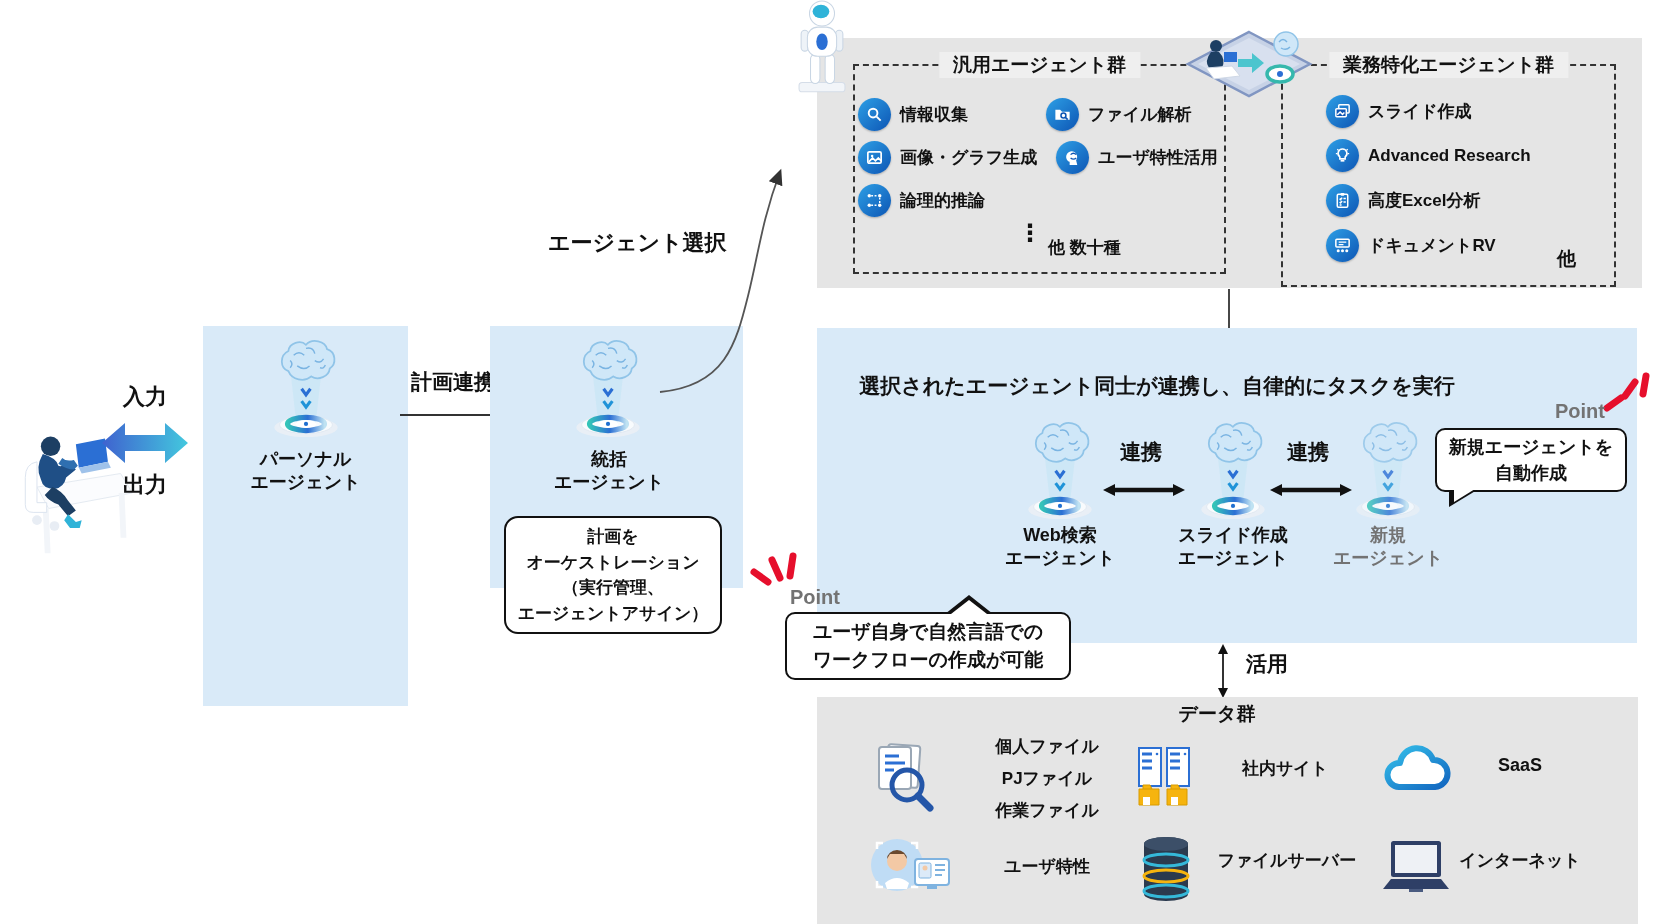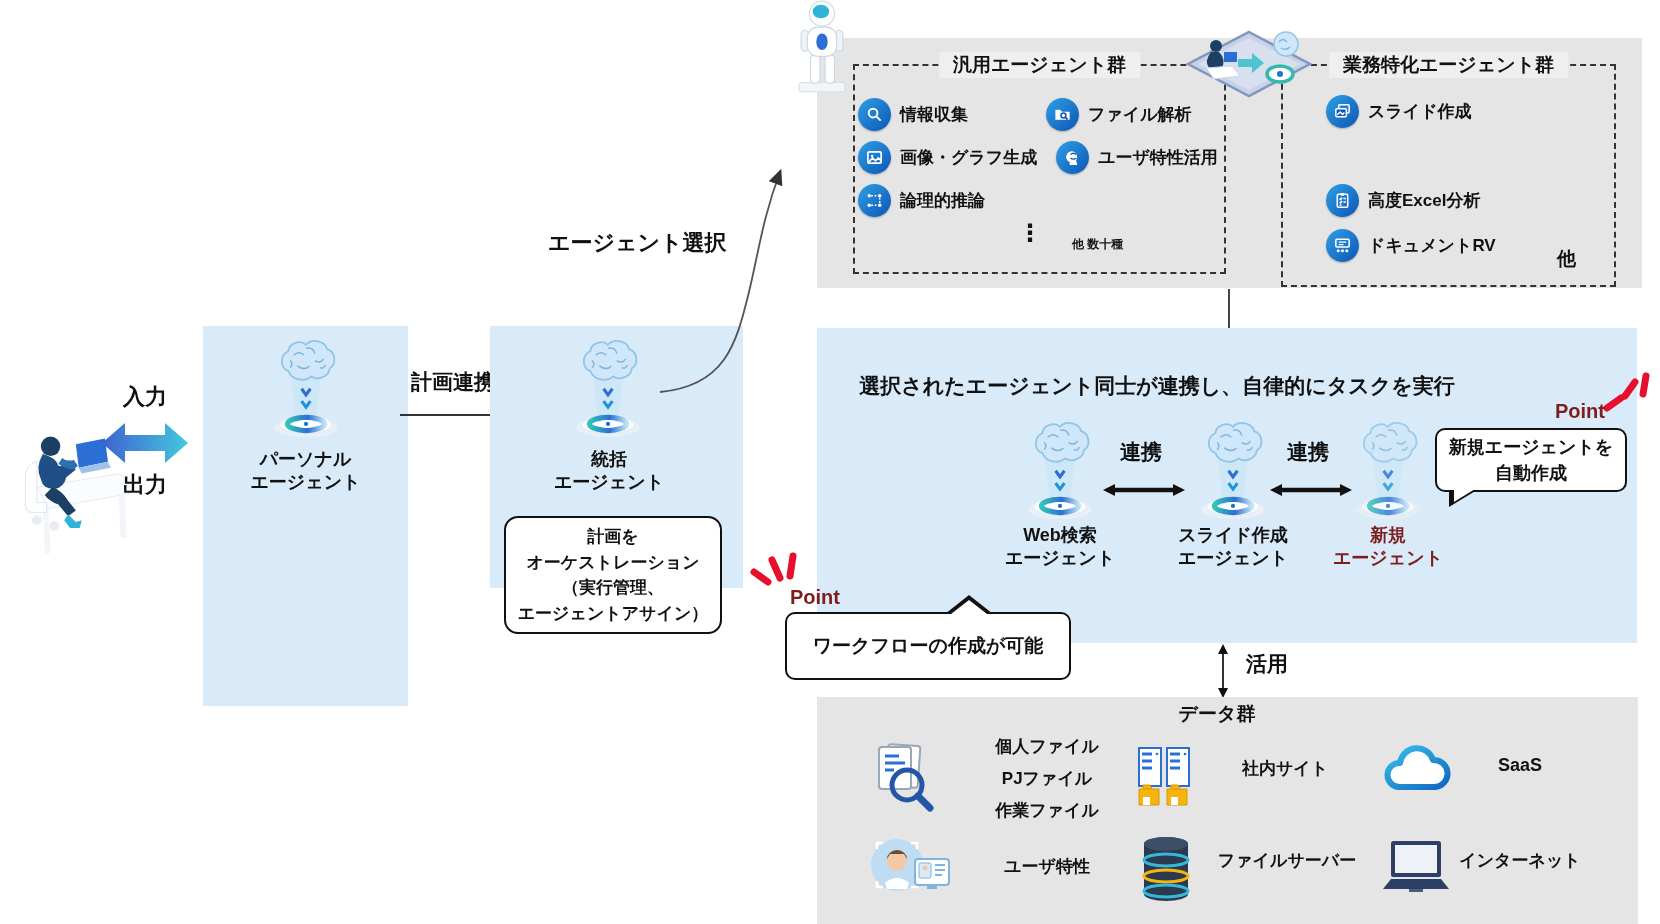--- a/index.html
+++ b/index.html
@@ -17,21 +17,21 @@
     font-weight:bold;white-space:nowrap;}
   .bicon{width:33px;height:33px;border-radius:50%;flex:none;
     background:linear-gradient(135deg,#2ea0e6,#0d55b4);
     display:flex;align-items:center;justify-content:center;box-shadow:0 1px 2px rgba(0,0,0,.25);}
   .agent{position:absolute;width:88px;height:102px;}
   .aname{position:absolute;text-align:center;font-weight:bold;font-size:18px;line-height:1.3;}
   .aname span{display:block;}
   .wbox{position:absolute;background:#fff;border:2px solid #111;border-radius:14px;
     text-align:center;font-weight:bold;display:flex;flex-direction:column;justify-content:center;}
   .wbox span{display:block;}
-  .red{color:#7f1d1d;text-align:center;}
+  .red{color:#737373;text-align:center;}
   .bubble{position:absolute;background:#fff;border:2px solid #111;border-radius:10px;
     font-weight:bold;text-align:center;display:flex;flex-direction:column;justify-content:center;z-index:5;}
   .bubble span{display:block;}
   .bubble-r::before{content:"";position:absolute;bottom:-17px;left:12px;border-style:solid;
     border-width:17px 28px 0 0;border-color:#111 transparent transparent transparent;}
   .bubble-r::after{content:"";position:absolute;bottom:-12px;left:17px;border-style:solid;
     border-width:13px 21px 0 0;border-color:#fff transparent transparent transparent;}
   .bubble-l::before{content:"";position:absolute;top:-19px;left:158px;border-style:solid;
     border-width:0 24px 19px 24px;border-color:transparent transparent #111 transparent;}
   .bubble-l::after{content:"";position:absolute;top:-14px;left:164px;border-style:solid;
@@ -219,35 +219,45 @@
         <circle cx="4.5" cy="5" r="1.8" fill="#fff"></circle>
           <circle cx="15.5" cy="5" r="1.8" fill="#fff"></circle>
         <circle cx="4.5" cy="15" r="1.8" fill="#fff"></circle>
           <circle cx="15.5" cy="15" r="1.8" fill="#fff"></circle>
         <path d="M6.5,5 h7 M6.5,15 h7 M15.5,7 v6" stroke="#fff" stroke-width="1.5" stroke-dasharray="2 1.6" fill="none"></path>
         </svg>
     </span>
     <span>論理的推論</span>
   </div>
   <div class="dots" style="left:1018px;top:222px">⋮</div>
-  <div class="lbl" style="left:1072px;top:236px;font-size:12px">他 数十種</div>
+  <div class="lbl" style="left:1048px;top:236px;font-size:17px">他 数十種</div>
 
   <div class="dashed-box" style="left:1281px;top:64px;width:331px;height:219px">
     <span class="dash-title">業務特化エージェント群</span>
   </div>
 
   <div class="gitem" style="left:1326px;top:95px">
     <span class="bicon">
       <svg width="19" height="19" viewBox="0 0 20 20" fill="none" stroke="#fff" stroke-width="1.6">
         <rect x="6" y="3" width="11" height="8.5" rx="1"></rect>
         <rect x="3" y="7" width="11" height="8.5" rx="1" fill="#0d55b4"></rect>
         <path d="M4.5,13.5 l3,-3 2.5,2.5 2,-2"></path>
         </svg>
     </span>
     <span>スライド作成</span>
+  </div>
+  <div class="gitem" style="left:1326px;top:139px">
+    <span class="bicon">
+      <svg width="19" height="19" viewBox="0 0 20 20">
+        <path d="M10,3.2 a4.6,4.6 0 0,1 2.8,8.3 l0,2 h-5.6 l0,-2 a4.6,4.6 0 0,1 2.8,-8.3 z" fill="none" stroke="#fff" stroke-width="1.7"></path>
+        <line x1="8" y1="15.6" x2="12" y2="15.6" stroke="#fff" stroke-width="1.7"></line>
+        <path d="M3,8 h1.6 M15.4,8 h1.6 M4.5,3.5 l1.2,1 M15.5,3.5 l-1.2,1" stroke="#fff" stroke-width="1.4"></path>
+        </svg>
+    </span>
+    <span>Advanced Research</span>
   </div>
   <div class="gitem" style="left:1326px;top:184px">
     <span class="bicon">
       <svg width="19" height="19" viewBox="0 0 20 20" fill="none" stroke="#fff" stroke-width="1.6">
         <rect x="4.5" y="3.5" width="11" height="13.5" rx="1.2"></rect>
         <rect x="8" y="2" width="4" height="3" rx="1" fill="#fff" stroke="none"></rect>
         <path d="M7,8 l1,1 1.6,-2 M11,8 h2.5 M7,11.5 l1,1 1.6,-2 M11,11.5 h2.5 M7,14.8 h2"></path>
         </svg>
     </span>
     <span>高度Excel分析</span>
@@ -335,20 +345,21 @@
 
   <svg class="abs" style="left:748px;top:548px" width="52" height="44" viewBox="0 0 52 44">
     <g stroke="#e60f2c" stroke-width="7" stroke-linecap="round">
       <line x1="6" y1="24" x2="20" y2="34"></line>
         <line x1="24" y1="12" x2="32" y2="30"></line>
         <line x1="45" y1="8" x2="42" y2="28"></line>
     </g>
   </svg>
   <div class="lbl red" style="left:790px;top:586px;font-size:20px">Point</div>
   <div class="bubble bubble-l" style="left:785px;top:612px;width:282px;height:64px;font-size:19px;line-height:28px">
+    <span>ユーザ自身で自然言語での</span>
     <span>ワークフローの作成が可能</span>
   </div>
 
   <svg class="abs" style="left:1216px;top:644px" width="14" height="54" viewBox="0 0 14 54">
     <line x1="7" y1="6" x2="7" y2="48" stroke="#333" stroke-width="2"></line>
     <polygon points="7,0 2,10 12,10" fill="#111"></polygon>
       <polygon points="7,54 2,44 12,44" fill="#111"></polygon>
   </svg>
   <div class="lbl" style="left:1246px;top:650px;font-size:21px">活用</div>
 

